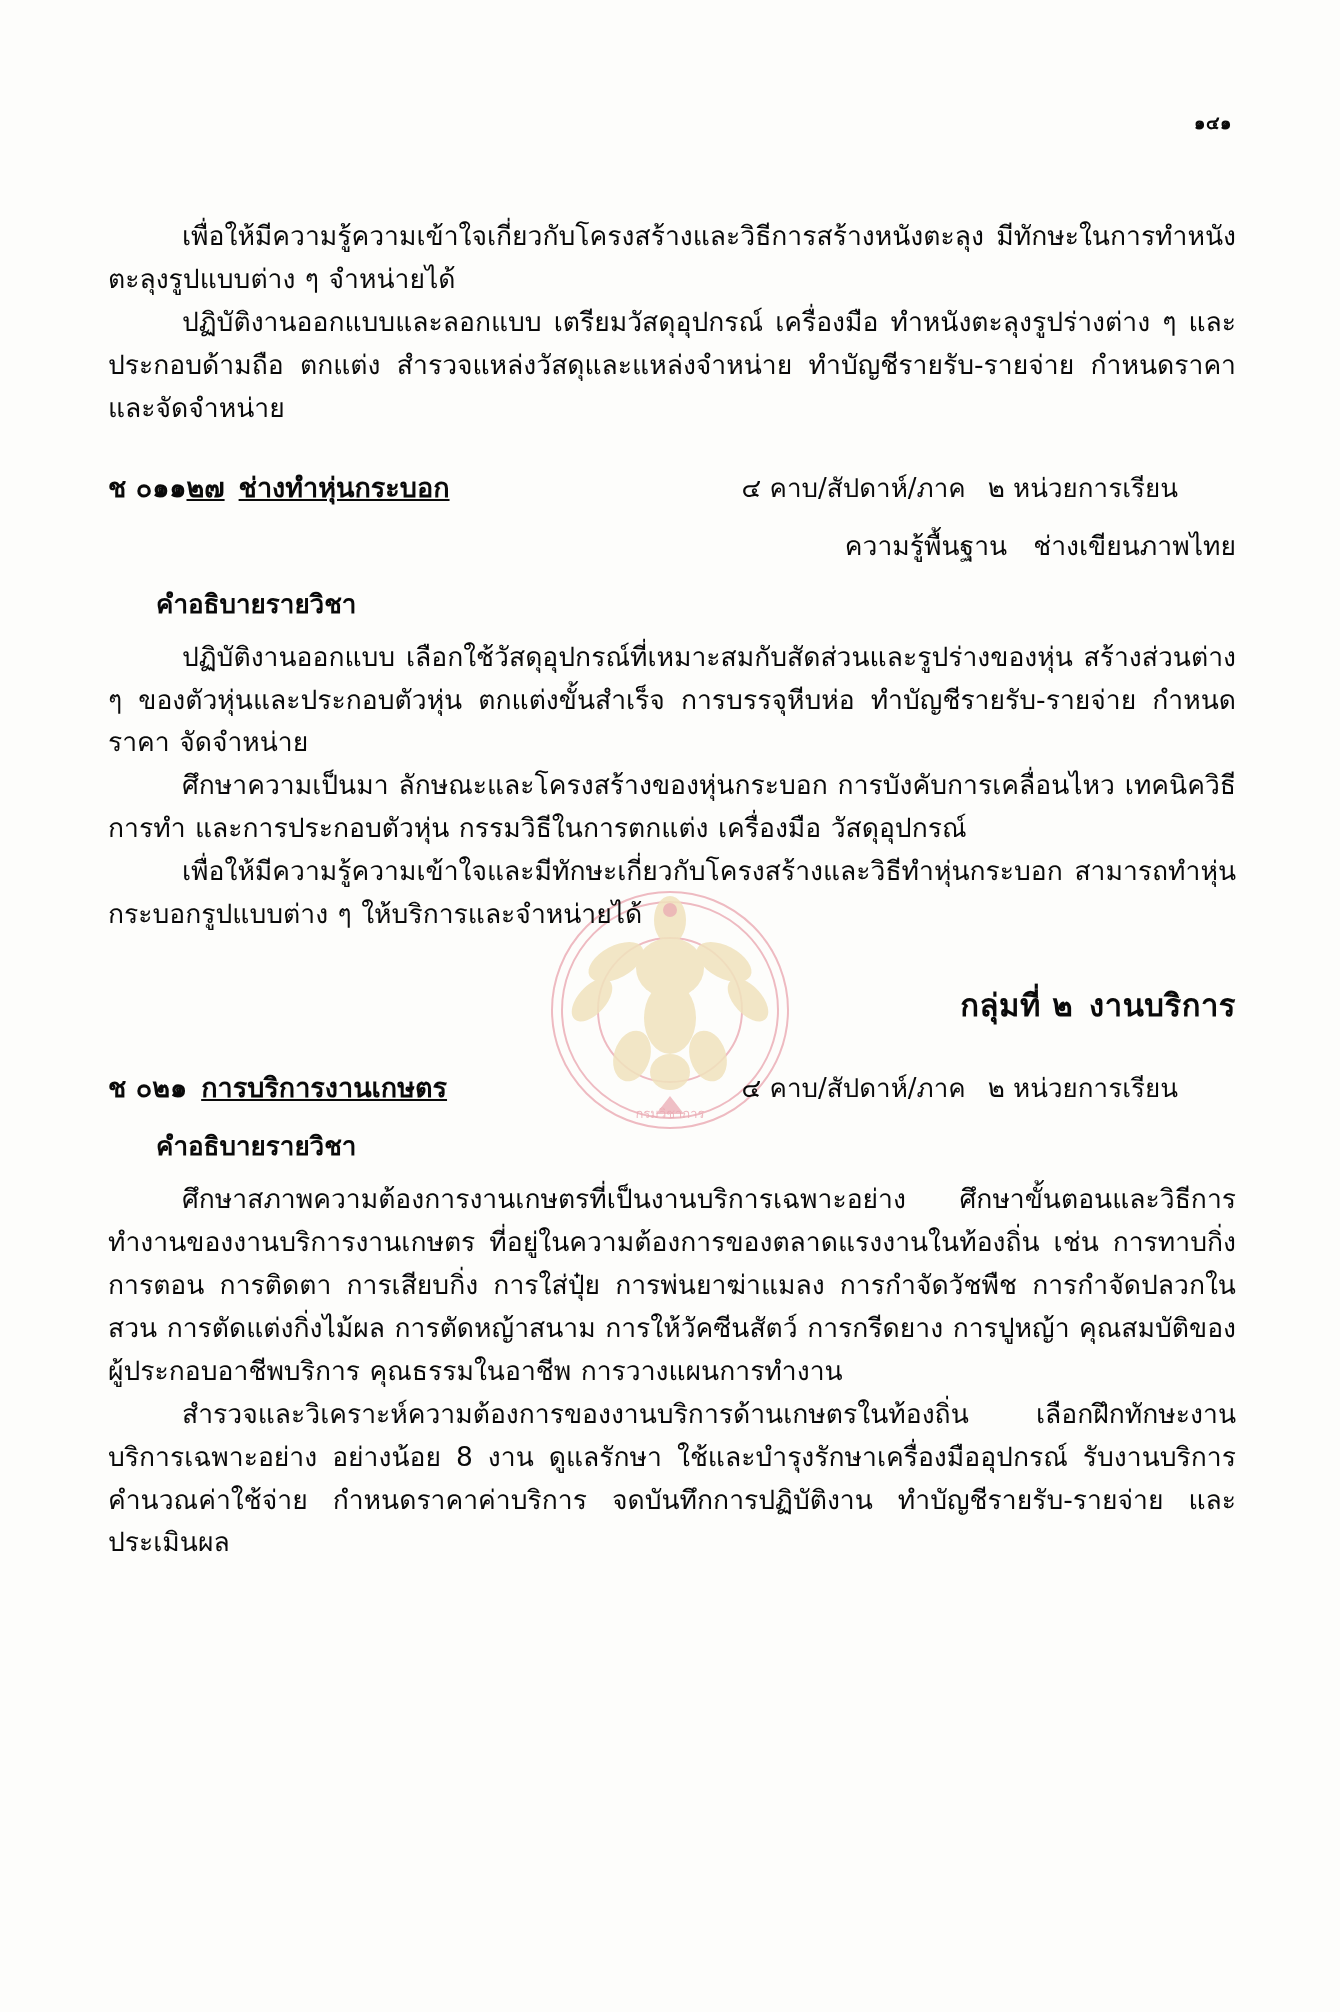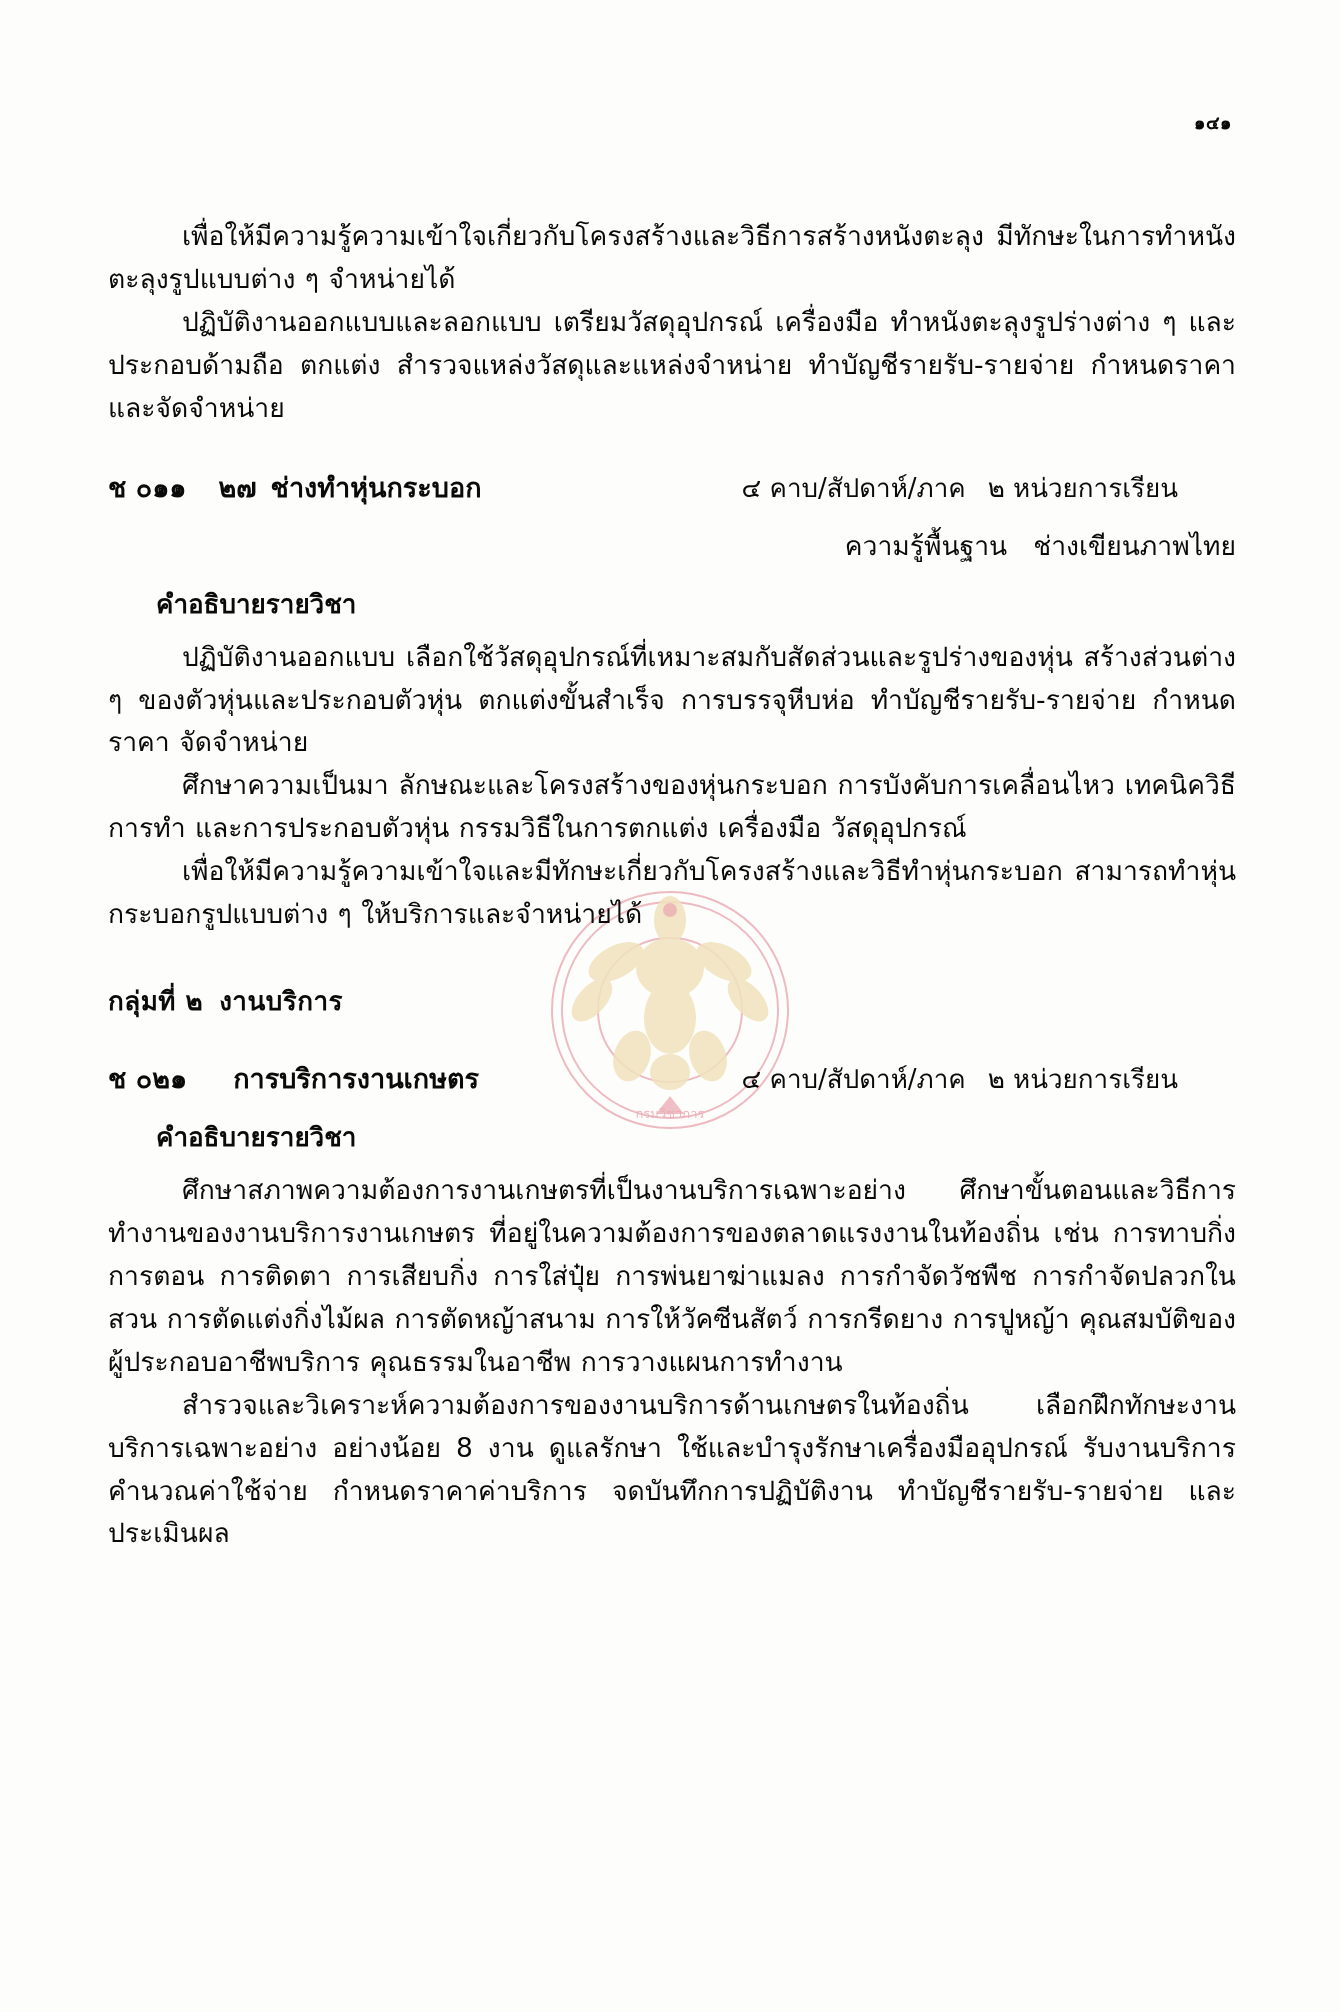--- a/index.html
+++ b/index.html
@@ -73,27 +73,28 @@
     align-items: baseline;
     margin-top: 36px;
     margin-bottom: 6px;
   }
   .course-code {
     font-size: 27px;
     font-weight: 700;
     white-space: nowrap;
   }
   .course-code .uline {
-    margin-left: 32px;
+    text-decoration: underline;
   }
   .course-name {
     font-size: 27px;
     font-weight: 700;
     margin-left: 14px;
     white-space: nowrap;
+    text-decoration: underline;
   }
   .course-meta {
     margin-left: auto;
     font-size: 26px;
     white-space: nowrap;
     padding-right: 58px;
   }
   .course-meta .sp {
     display: inline-block;
     width: 22px;
@@ -111,25 +112,26 @@
   }
 
   .subhead {
     font-size: 26px;
     font-weight: 700;
     margin-top: 16px;
     margin-left: 48px;
   }
 
   .group-head {
-    font-size: 26px;
+    font-size: 31px;
     font-weight: 700;
     margin-top: 44px;
     margin-bottom: 3px;
     letter-spacing: 0.5px;
+    text-align: right;
   }
   .group-head .sp {
     display: inline-block;
     width: 16px;
   }
 
   .block {
     margin-top: 12px;
   }
 </style>

